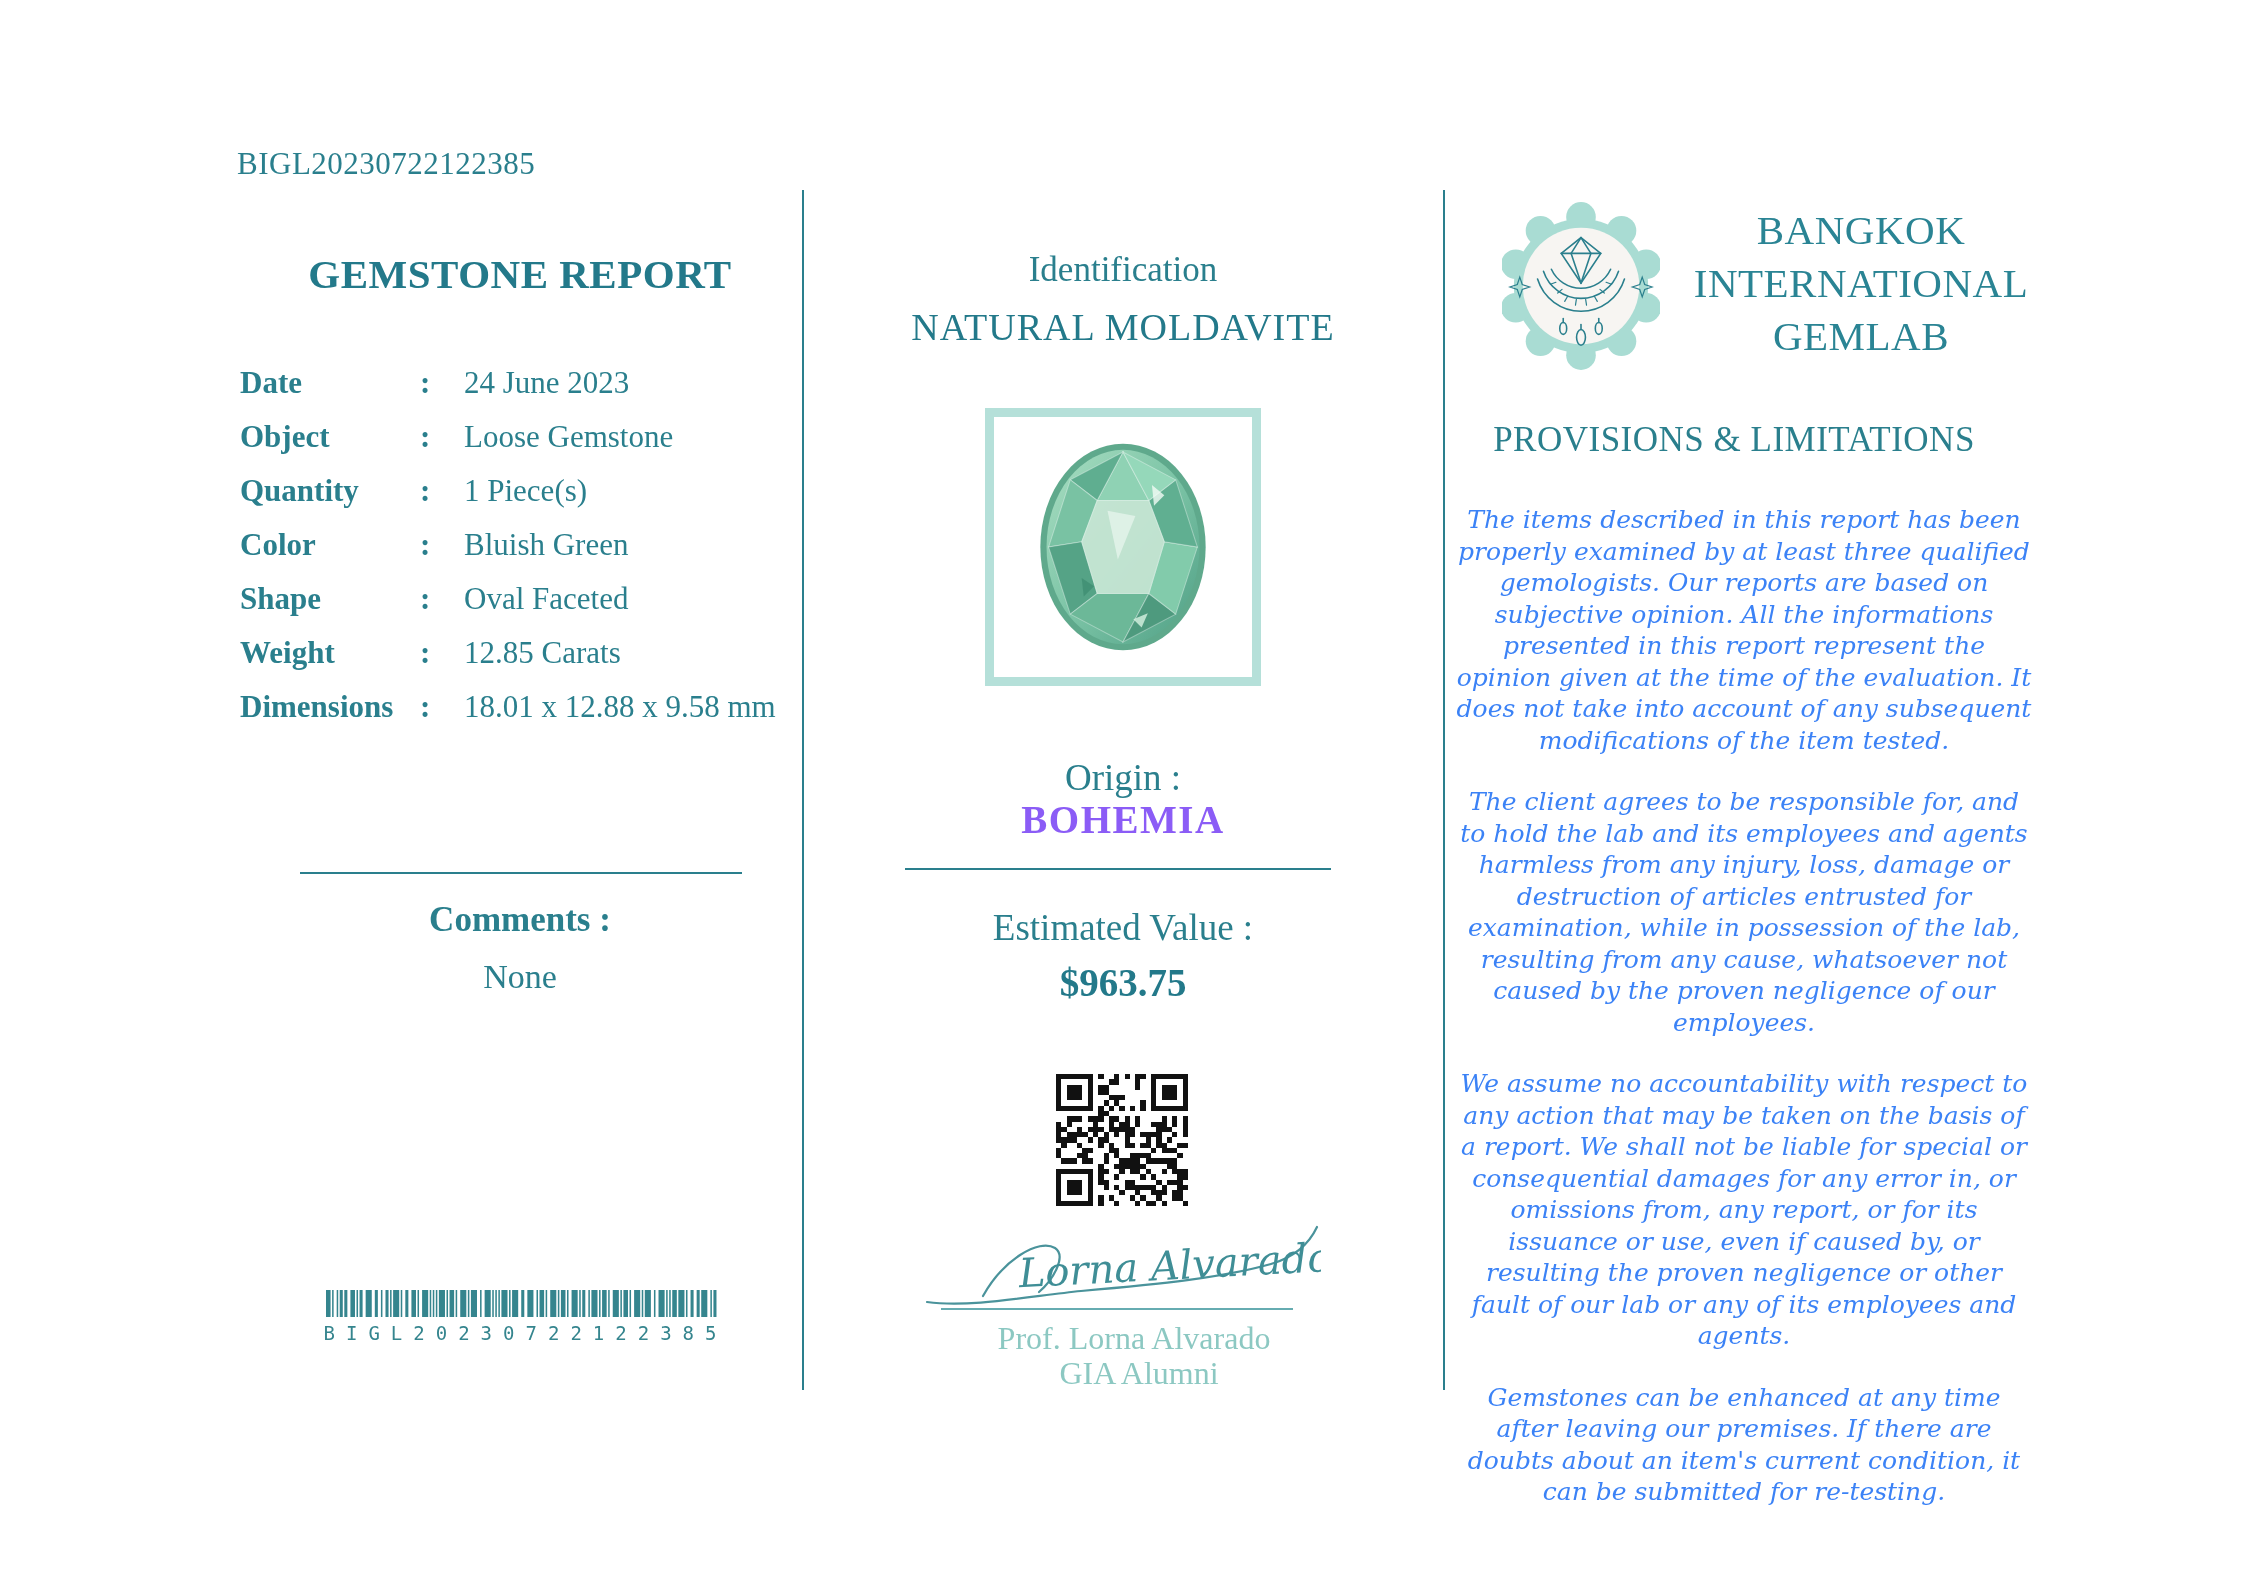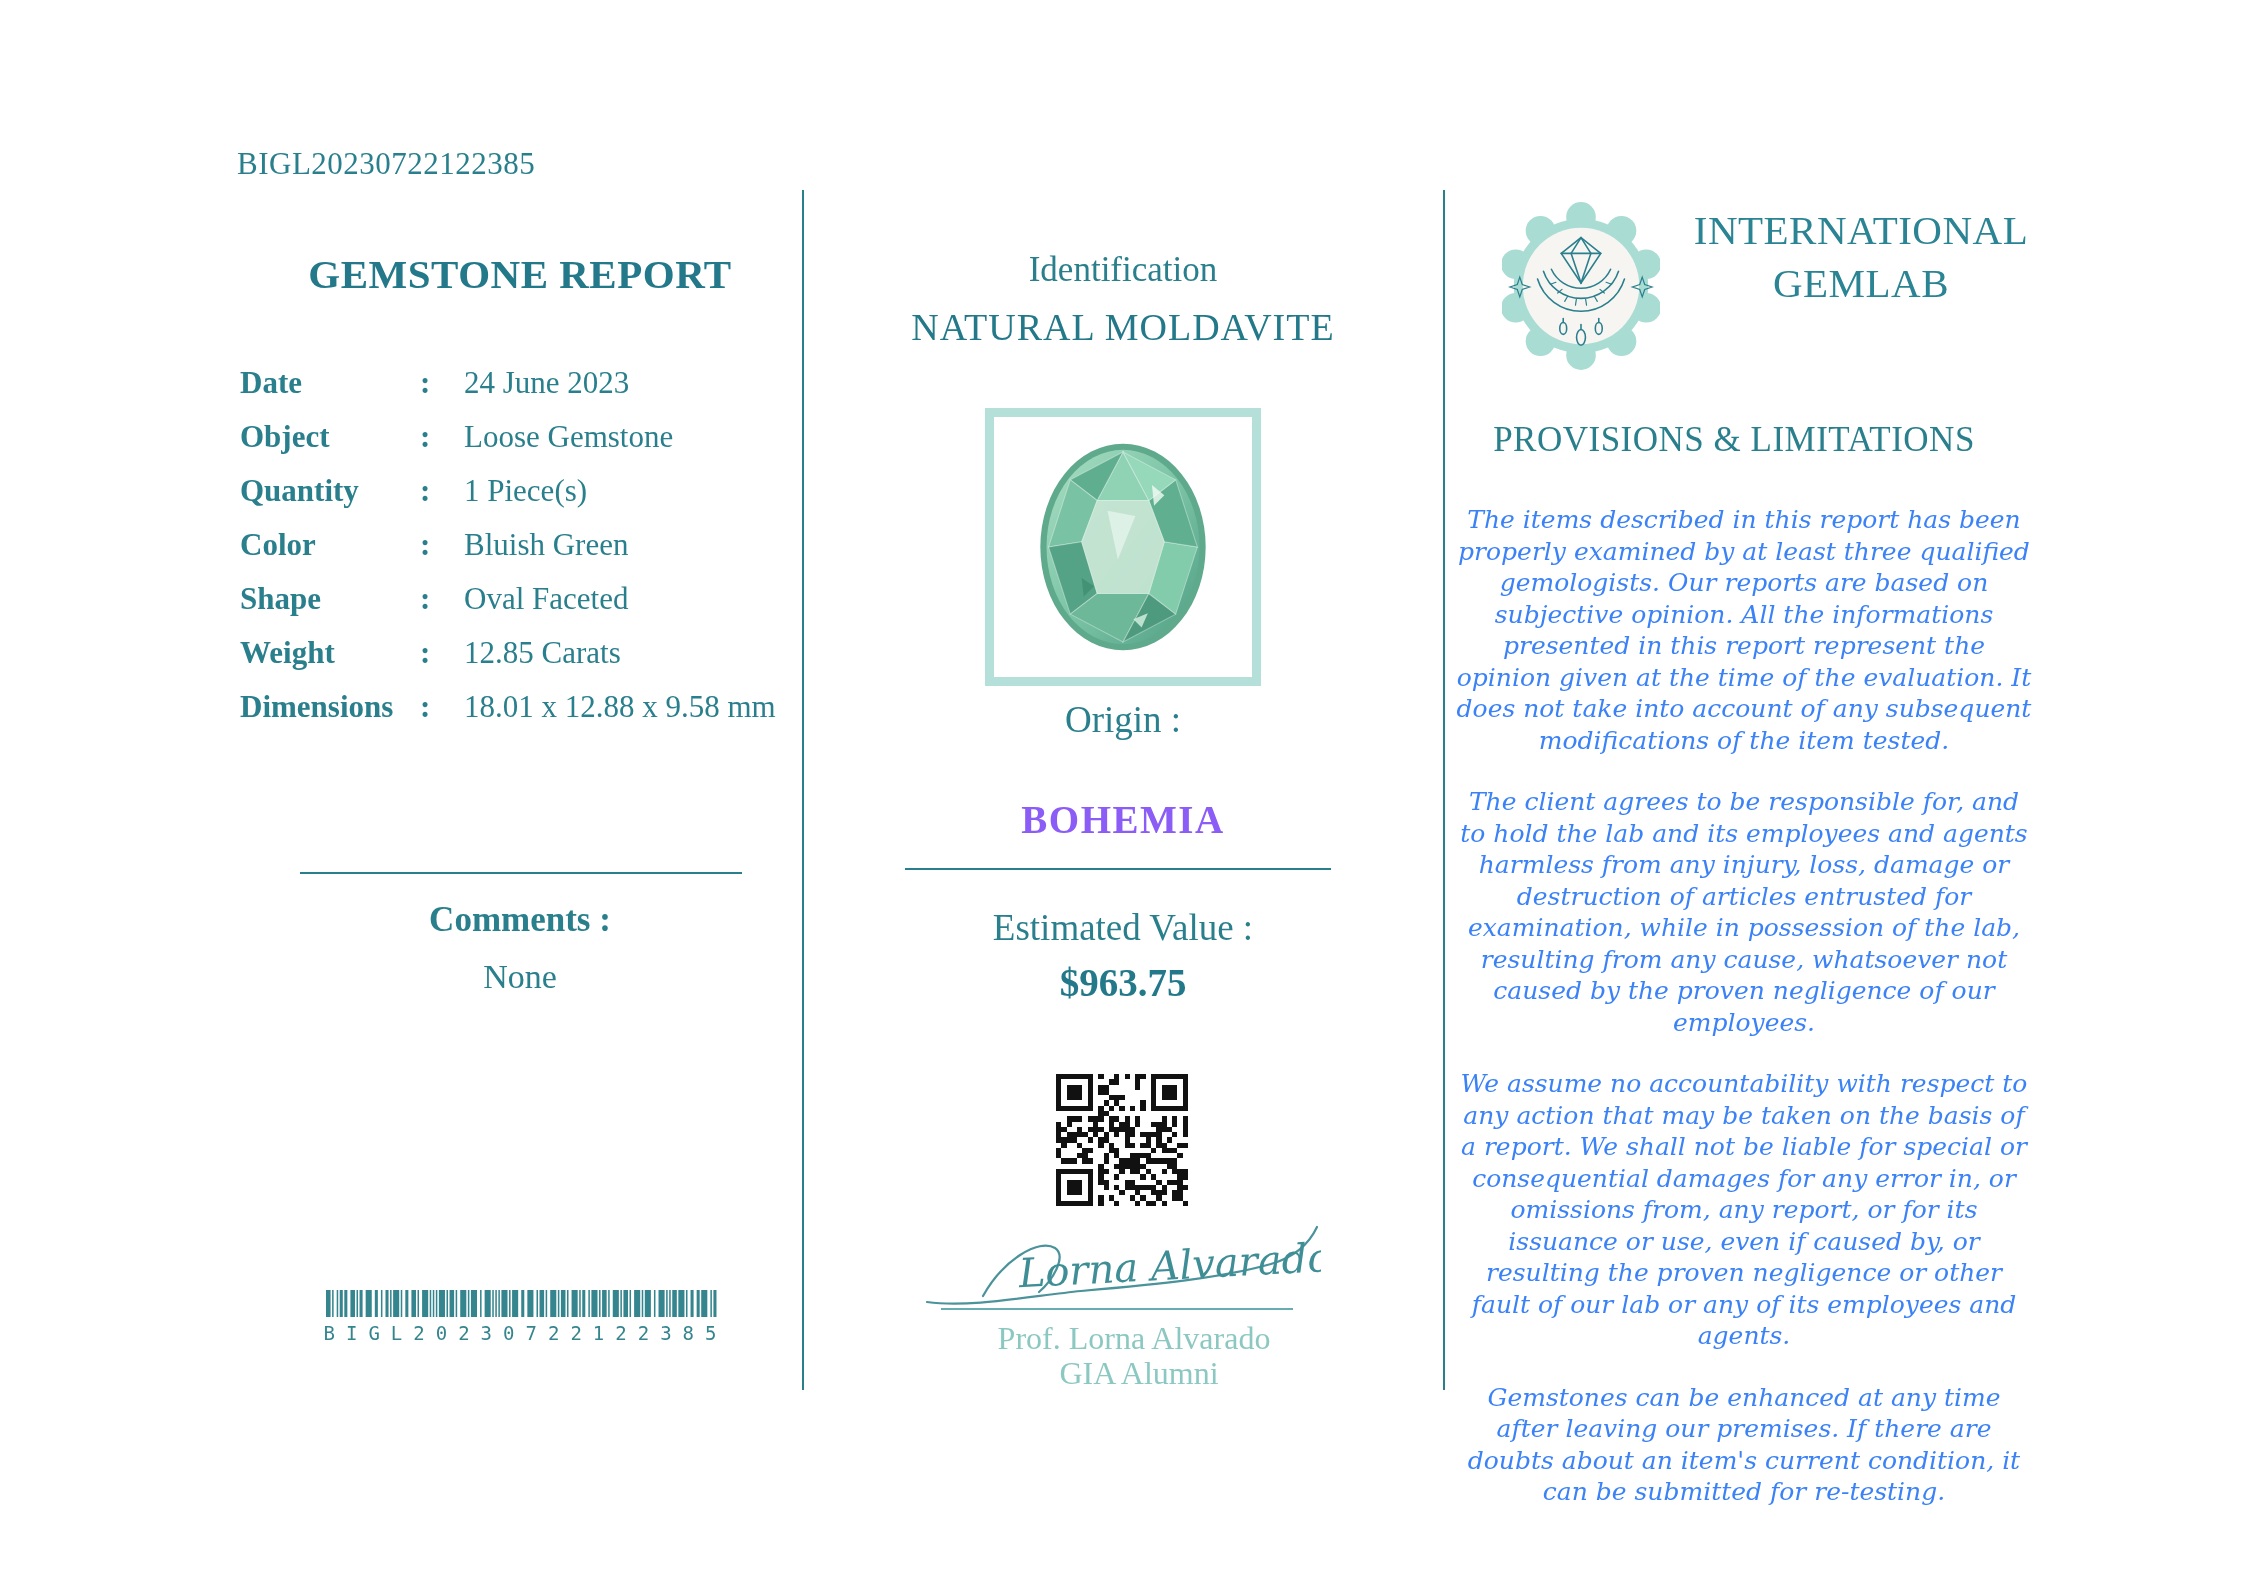--- a/index.html
+++ b/index.html
@@ -28,21 +28,21 @@
 
   
   .divider-v { width:2px; top:190px; height:1200px; background:#2A7F8D; }
   .d1 { left:802px; } .d2 { left:1443px; }
 
   
   .mid-ident-label { left:803px; top:250px; width:640px; font-size:35px; }
   .mid-species { left:803px; top:305px; width:640px; font-size:38px; font-weight:normal; letter-spacing:1px; color:#23798A; }
   .gem-frame { left:985px; top:408px; width:276px; height:278px; border:9px solid #B5E0D9; background:#fff;
                display:flex; align-items:center; justify-content:center; }
-  .mid-origin-label { left:803px; top:698px; width:640px; font-size:37px; }
+  .mid-origin-label { left:803px; top:756px; width:640px; font-size:37px; }
   .mid-origin { left:803px; top:797px; width:640px; font-size:39px; font-weight:bold; letter-spacing:1.5px; color:#8b5cf6; }
   .mid-divider { left:905px; top:868px; width:426px; height:2px; background:#2A7F8D; }
   .mid-value-label { left:803px; top:906px; width:640px; font-size:37px; }
   .mid-value { left:803px; top:960px; width:640px; font-size:39px; font-weight:bold; color:#23798A; }
   .qr { left:1056px; top:1074px; width:132px; height:132px; }
   .signature-svg { left:921px; top:1220px; width:400px; height:92px; }
   .sig-line { left:941px; top:1308px; width:352px; height:2px; background:#66ACB1; }
   .sig-name { left:803px; top:1320px; width:640px; font-size:32px; color:#8CC8C2;margin-left:11px; }
   .sig-cred { left:803px; top:1355px; width:672px; font-size:32px; color:#8CC8C2; }
 
@@ -490,20 +490,21 @@
       <line x1="80" y1="124" x2="80" y2="129"></line>
         <ellipse cx="80" cy="137" rx="4.5" ry="8"></ellipse>
       <line x1="98" y1="118" x2="98" y2="122"></line>
         <ellipse cx="98" cy="128" rx="3.5" ry="6"></ellipse>
       <path d="M 18 76 L 20.5 83.5 L 28 86 L 20.5 88.5 L 18 96 L 15.5 88.5 L 8 86 L 15.5 83.5 Z" stroke-width="1.2"></path>
       <path d="M 142 76 L 144.5 83.5 L 152 86 L 144.5 88.5 L 142 96 L 139.5 88.5 L 132 86 L 139.5 83.5 Z" stroke-width="1.2"></path>
     </g>
   </svg>
 
   <div class="abs lab-name center">
+    <div>BANGKOK</div>
     <div>INTERNATIONAL</div>
     <div>GEMLAB</div>
   </div>
 
   <div class="abs prov-title center">PROVISIONS &amp; LIMITATIONS</div>
 
   <div class="abs provisions">
     <p>The items described in this report has been properly examined by at least three qualified gemologists. Our reports are based on subjective opinion. All the informations presented in this report represent the opinion given at the time of the evaluation. It does not take into account of any subsequent modifications of the item tested.</p>
     <p>The client agrees to be responsible for, and to hold the lab and its employees and agents harmless from any injury, loss, damage or destruction of articles entrusted for examination, while in possession of the lab, resulting from any cause, whatsoever not caused by the proven negligence of our employees.</p>
     <p>We assume no accountability with respect to any action that may be taken on the basis of a report. We shall not be liable for special or consequential damages for any error in, or omissions from, any report, or for its issuance or use, even if caused by, or resulting the proven negligence or other fault of our lab or any of its employees and agents.</p>

